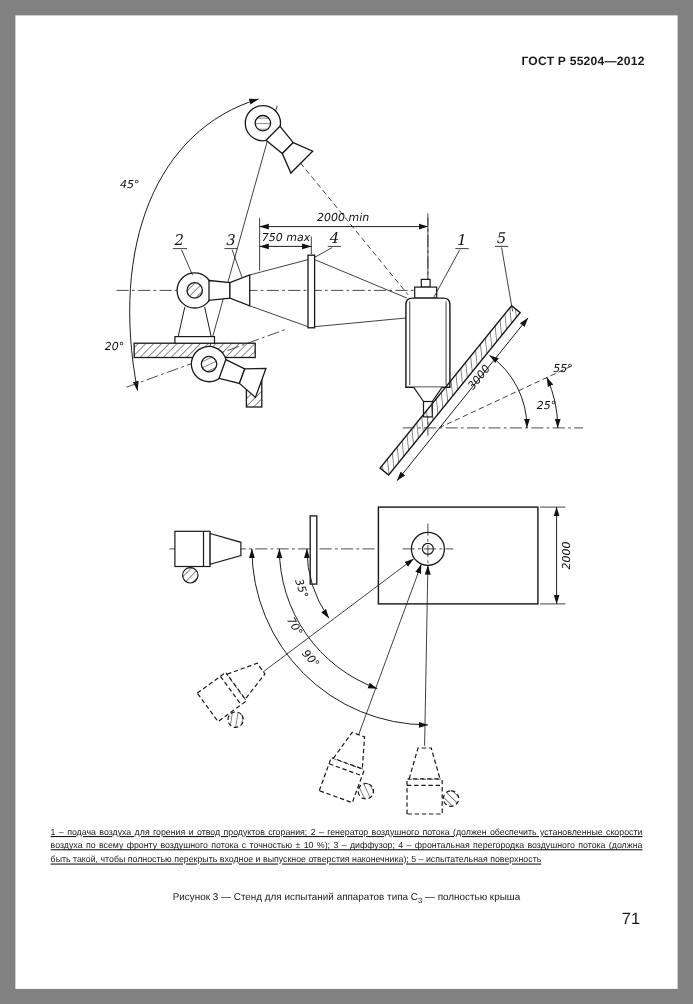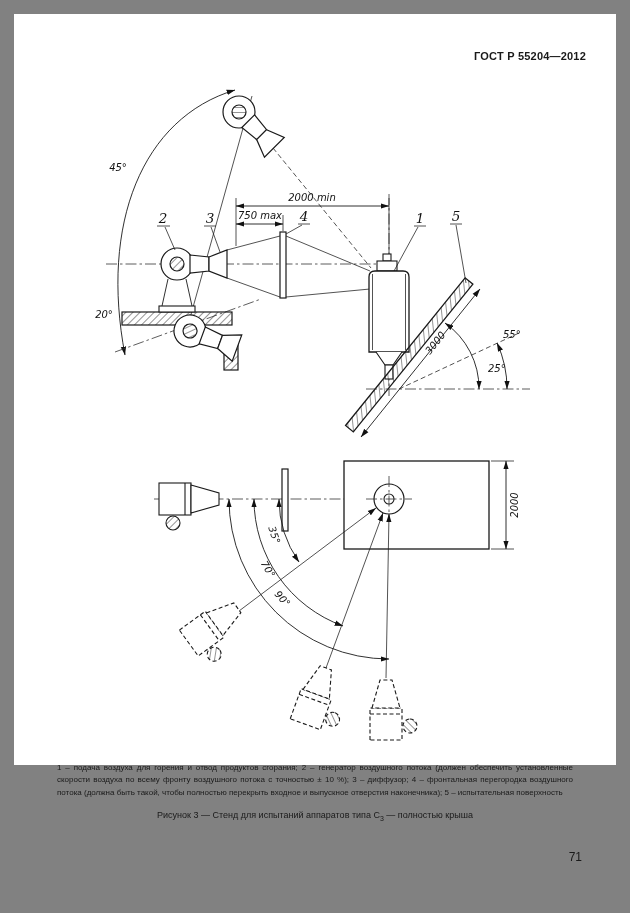--- a/index.html
+++ b/index.html
@@ -5,48 +5,49 @@
   html,body{margin:0;padding:0;}
   body{
     width:630px;height:913px;
     background:#818181;
     font-family:"Liberation Sans", sans-serif;
     position:relative;
     overflow:hidden;
   }
   .page{
     position:absolute;left:14px;top:14px;
-    width:602px;height:751px;
+    width:602px;height:885px;
     background:#ffffff;
   }
   .header{
     position:absolute;top:36px;left:0;right:30px;
     text-align:right;
     font-size:11px;font-weight:bold;color:#1a1a1a;
     letter-spacing:.2px;
   }
   .diagram{
     position:absolute;top:70px;left:0;
     width:602px;height:660px;
   }
   .legend{
     position:absolute;top:736px;left:31px;right:31px;
-    margin:12px;
+    margin:1px;
     font-size:8px;line-height:1.55;color:#1a1a1a;
     text-align:justify;
+    text-decoration:underline;
   }
   .fig-caption{
     position:absolute;top:796px;left:0;right:0;
     margin:0;text-align:center;
     font-size:9px;color:#1a1a1a;
   }
   .fig-caption sub{font-size:7px;}
   .page-number{
-    position:absolute;top:836px;right:34px;
-    font-size:12px;color:#1a1a1a;
+    position:absolute;top:813px;right:34px;
+    font-size:15px;color:#1a1a1a;
   }
   
   .t-dim{font:italic 10px "DejaVu Sans", sans-serif;fill:#111;stroke:none;}
   .t-call{font:italic 13.5px "DejaVu Serif", serif;fill:#111;stroke:none;}
   .thin{stroke-width:.9;}
   .xthin{stroke-width:.75;}
   .dash{stroke-dasharray:5 3;}
   .cl{stroke-dasharray:11 3 2.5 3;stroke-width:.8;stroke:#333;}
   .phantom{stroke-dasharray:4 2.5;}
 </style>

